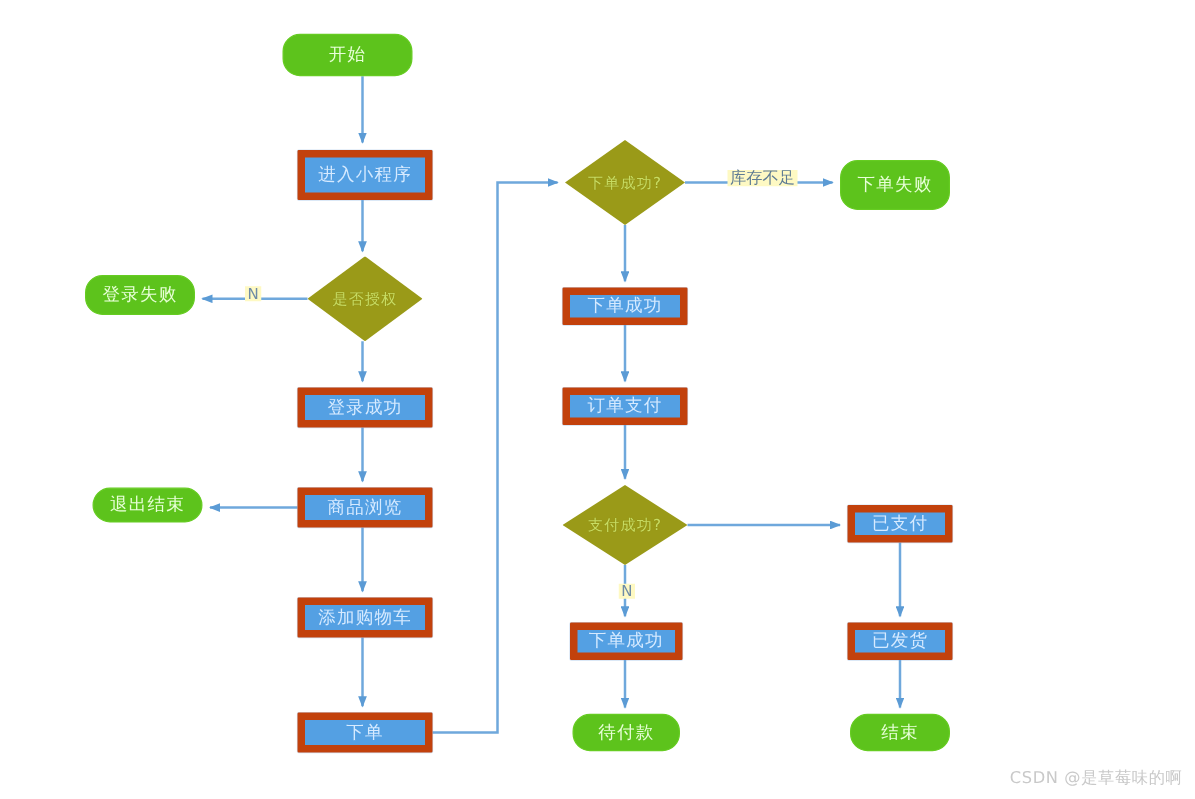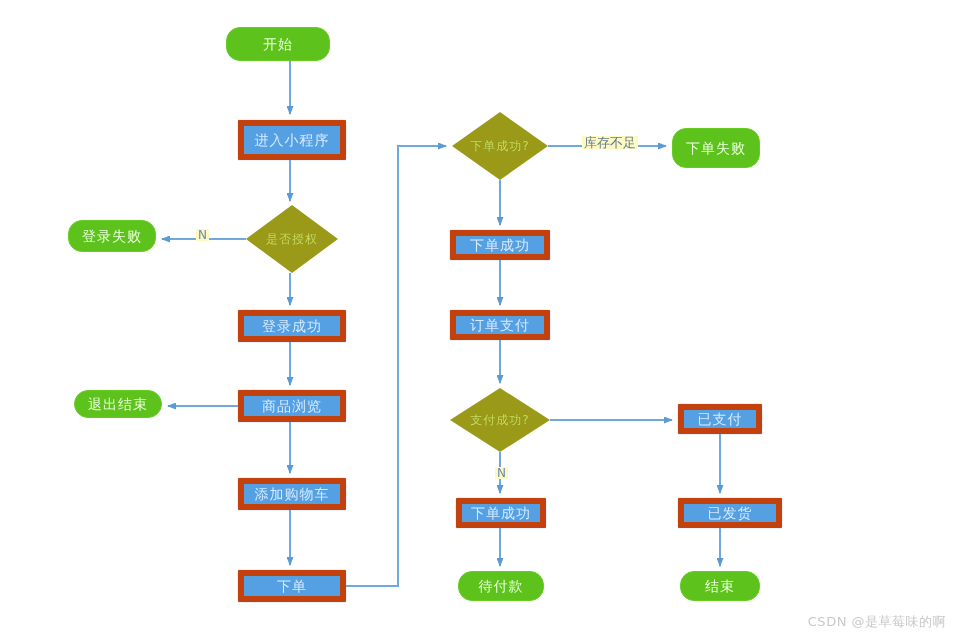--- a/index.html
+++ b/index.html
@@ -175,21 +175,21 @@
       <div class="node decision" style="left: 450px; top: 388px; width: 100px; height: 64px;">
         <div class="dshape" style="background: rgb(154, 154, 24);"></div>
         <span class="dlabel">支付成功?</span>
       </div>
       <div class="node process" style="left: 678px; top: 404px; width: 84px; height: 30px;">
         <span>已支付</span>
       </div>
       <div class="node process" style="left: 456px; top: 498px; width: 90px; height: 30px;">
         <span>下单成功</span>
       </div>
-      <div class="node process" style="left: 678px; top: 498px; width: 104px; height: 30px;">
+      <div class="node process" style="left: 678px; top: 498px; width: 84px; height: 30px;">
         <span>已发货</span>
       </div>
       <div class="node terminator" style="left: 458px; top: 571px; width: 86px; height: 30px;">
         <span>待付款</span>
       </div>
       <div class="node terminator" style="left: 680px; top: 571px; width: 80px; height: 30px;">
         <span>结束</span>
       </div>
     </div>
   <div id="label-layer">

